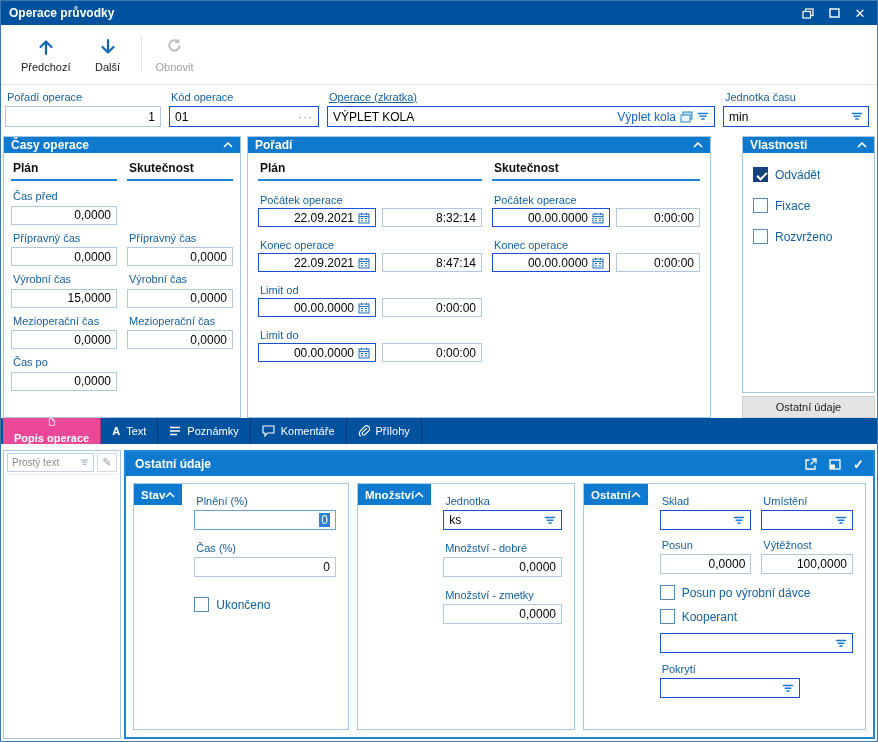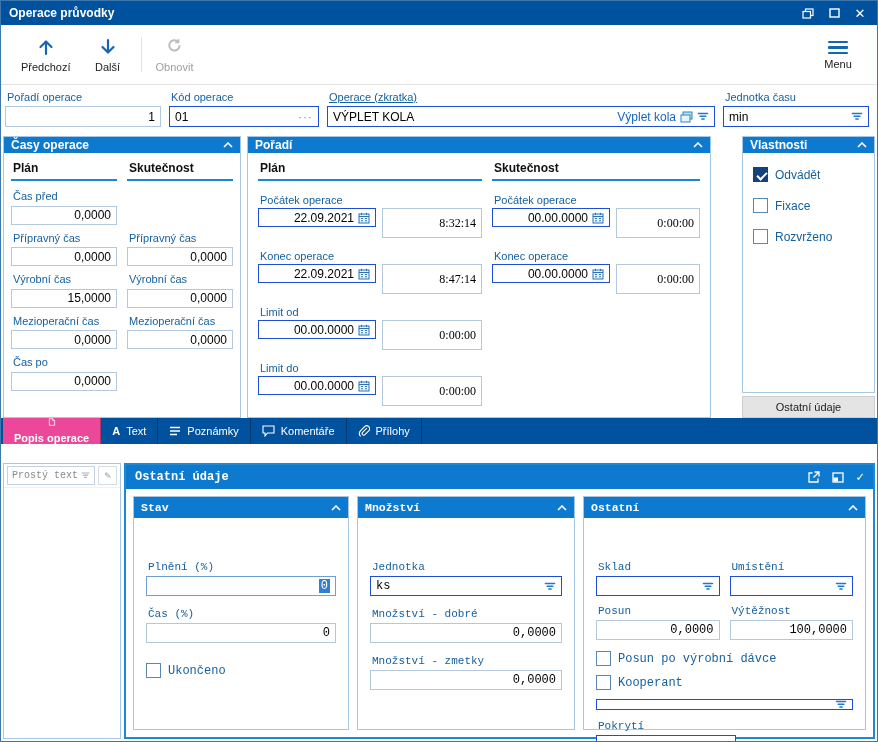--- a/index.html
+++ b/index.html
@@ -56,55 +56,55 @@
   .fld .flabel{ display:block; margin-bottom:3px; }
   .fld .tinp{ height:19px; }
   .fld.ghost{ visibility:hidden; }
   
   .tbody{ padding:6px 10px; }
   .tcols{ display:flex; gap:10px; height:100%; }
   .tcol-plan{ width:224px; flex:0 0 auto; } .tcol-skut{ flex:1; min-width:0; }
   .trow{ margin-bottom:8px; }
   .pair{ display:flex; gap:6px; }
   .dfield{ flex:0 0 118px; height:19px; }
-  .pair .time{ flex:1; height:30px;font-family:Liberation Serif, serif; }
+  .pair .time{ flex:1; height:19px; }
   
   .vbody{ padding:14px 10px 8px 10px; display:flex; flex-direction:column; gap:16px; }
   .cb{ display:flex; align-items:center; gap:7px; }
   .cbbox{ width:15px; height:15px; flex:0 0 auto; border:1px solid #5b87b5; background:#fff; position:relative; }
   .cbbox.checked{ background:#15427c; border-color:#15427c; }
   .cbbox.checked::after{ content:""; position:absolute; left:2.5px; top:3.5px; width:8px; height:4px;
     border-left:2px solid #fff; border-bottom:2px solid #fff; transform:rotate(-45deg); }
   .cblabel{ color:#15609f; font-size:12px; }
   .ostatni-btn{ height:22px; margin-top:3px; background:#e4e4e4; border:1px solid #cdcdcd;
     font-size:11px; color:#222; display:flex; align-items:center; justify-content:center; }
   
   .tabstrip{ height:26px; flex:0 0 auto; background:#00519e; display:flex; align-items:stretch; padding-left:2px; }
   .tab{ display:flex; align-items:center; gap:6px; padding:0 11px; color:#fff; font-size:11px;
     border-right:1px solid rgba(0,0,0,0.28); white-space:nowrap; }
   .tab.active{ background:#ec4899; font-weight:bold;flex-direction:column; }
   .letterA{ font-size:11px; font-weight:bold; color:#fff; }
   
-  .bottom{ flex:1; min-height:0; display:flex; gap:3px; padding:19px 2px 2px 2px; background:#fff;font-family:Liberation Mono, monospace; }
+  .bottom{ flex:1; min-height:0; display:flex; gap:3px; padding:6px 2px 2px 2px; background:#fff; }
   .editor{ width:118px; flex:0 0 auto; border:1px solid #a6c8e4; background:#fff; display:flex; flex-direction:column; }
   .editor-bar{ height:24px; flex:0 0 auto; display:flex; align-items:center; gap:3px; padding:2px 3px;
     border-bottom:1px solid #edf2f7; }
   .format-combo{ flex:1; height:19px; border:1px solid #c3d2e2; display:flex; align-items:center;
     padding:0 4px; color:#8a8a8a; font-size:10px; gap:3px; }
   .format-combo .val{ flex:1; overflow:hidden; white-space:nowrap; }
   .pencil-btn{ width:20px; height:19px; border:1px solid #d4dce4; color:#9a9a9a; display:flex;
     align-items:center; justify-content:center; font-size:11px; }
   .editor-body{ flex:1; }
   .bigpanel{ flex:1; min-width:0; border:2px solid #1e88d4; background:#fff; display:flex; flex-direction:column; }
   .bighead{ height:24px; flex:0 0 auto; background:#0d7ad0; color:#fff; font-size:12px; font-weight:bold;
     display:flex; align-items:center; gap:12px; padding:0 9px; }
   .bighead .btitle{ flex:1; }
   .hcheck{ font-size:13px; font-weight:bold; color:#fff; }
   .bigbody{ flex:1; min-height:0; display:flex; gap:8px; padding:7px; }
-  .group{ border:1px solid #a6c8e4; display:flex; flex-direction:column; min-width:0;gap:32px; }
+  .group{ border:1px solid #a6c8e4; display:flex; flex-direction:row; min-width:0; }
   .g-stav{ width:216px; flex:0 0 auto; } .g-mnoz{ width:218px; flex:0 0 auto; } .g-ost{ flex:1; }
   .ghead{ height:21px; flex:0 0 auto; background:#0d7ad0; color:#fff; font-size:11.5px; font-weight:bold;
     display:flex; align-items:center; padding:0 7px; }
   .ghead .ptitle{ flex:1; }
   .gbody{ flex:1; padding:11px 12px; display:flex; flex-direction:column; min-height:0; }
   .gbody .fld{ margin-bottom:12px; }
   .gbody .inp, .gbody .tinp{ height:20px; }
   .inp.focused{ border-color:#6f9fd0; justify-content:flex-end; }
   .sel{ background:#2f7fd6; color:#fff; padding:0 2px; }
   .grid2{ display:grid; grid-template-columns:1fr 1fr; column-gap:10px; row-gap:9px; margin-bottom:11px; }
@@ -152,28 +152,20 @@
     </div>
     <div class="tsep"></div>
     <div class="tbtn disabled">
       <svg width="20" height="20" viewBox="0 0 20 20">
         <path d="M14.6 8.2 a5.2 5.2 0 1 1 -1.6-3.6" fill="none" stroke="#bdbdbd" stroke-width="2"></path>
         <path d="M13.5 2.2 L13.3 5.3 L10.2 5.2" fill="none" stroke="#bdbdbd" stroke-width="2"></path>
       </svg>
       <span>Obnovit</span>
     </div>
     <div class="tspacer"></div>
-    <div class="tbtn">
-      <span class="burger">
-          <i></i>
-          <i></i>
-          <i></i>
-        </span>
-      <span>Menu</span>
-    </div>
   </div>
 
   <div class="formrow">
     <div class="field w-poradi">
       <span class="flabel">Pořadí operace</span>
       <input class="tinp right" value="1" style="">
     </div>
     <div class="field w-kod">
       <span class="flabel">Kód operace</span>
       <div class="inp">

